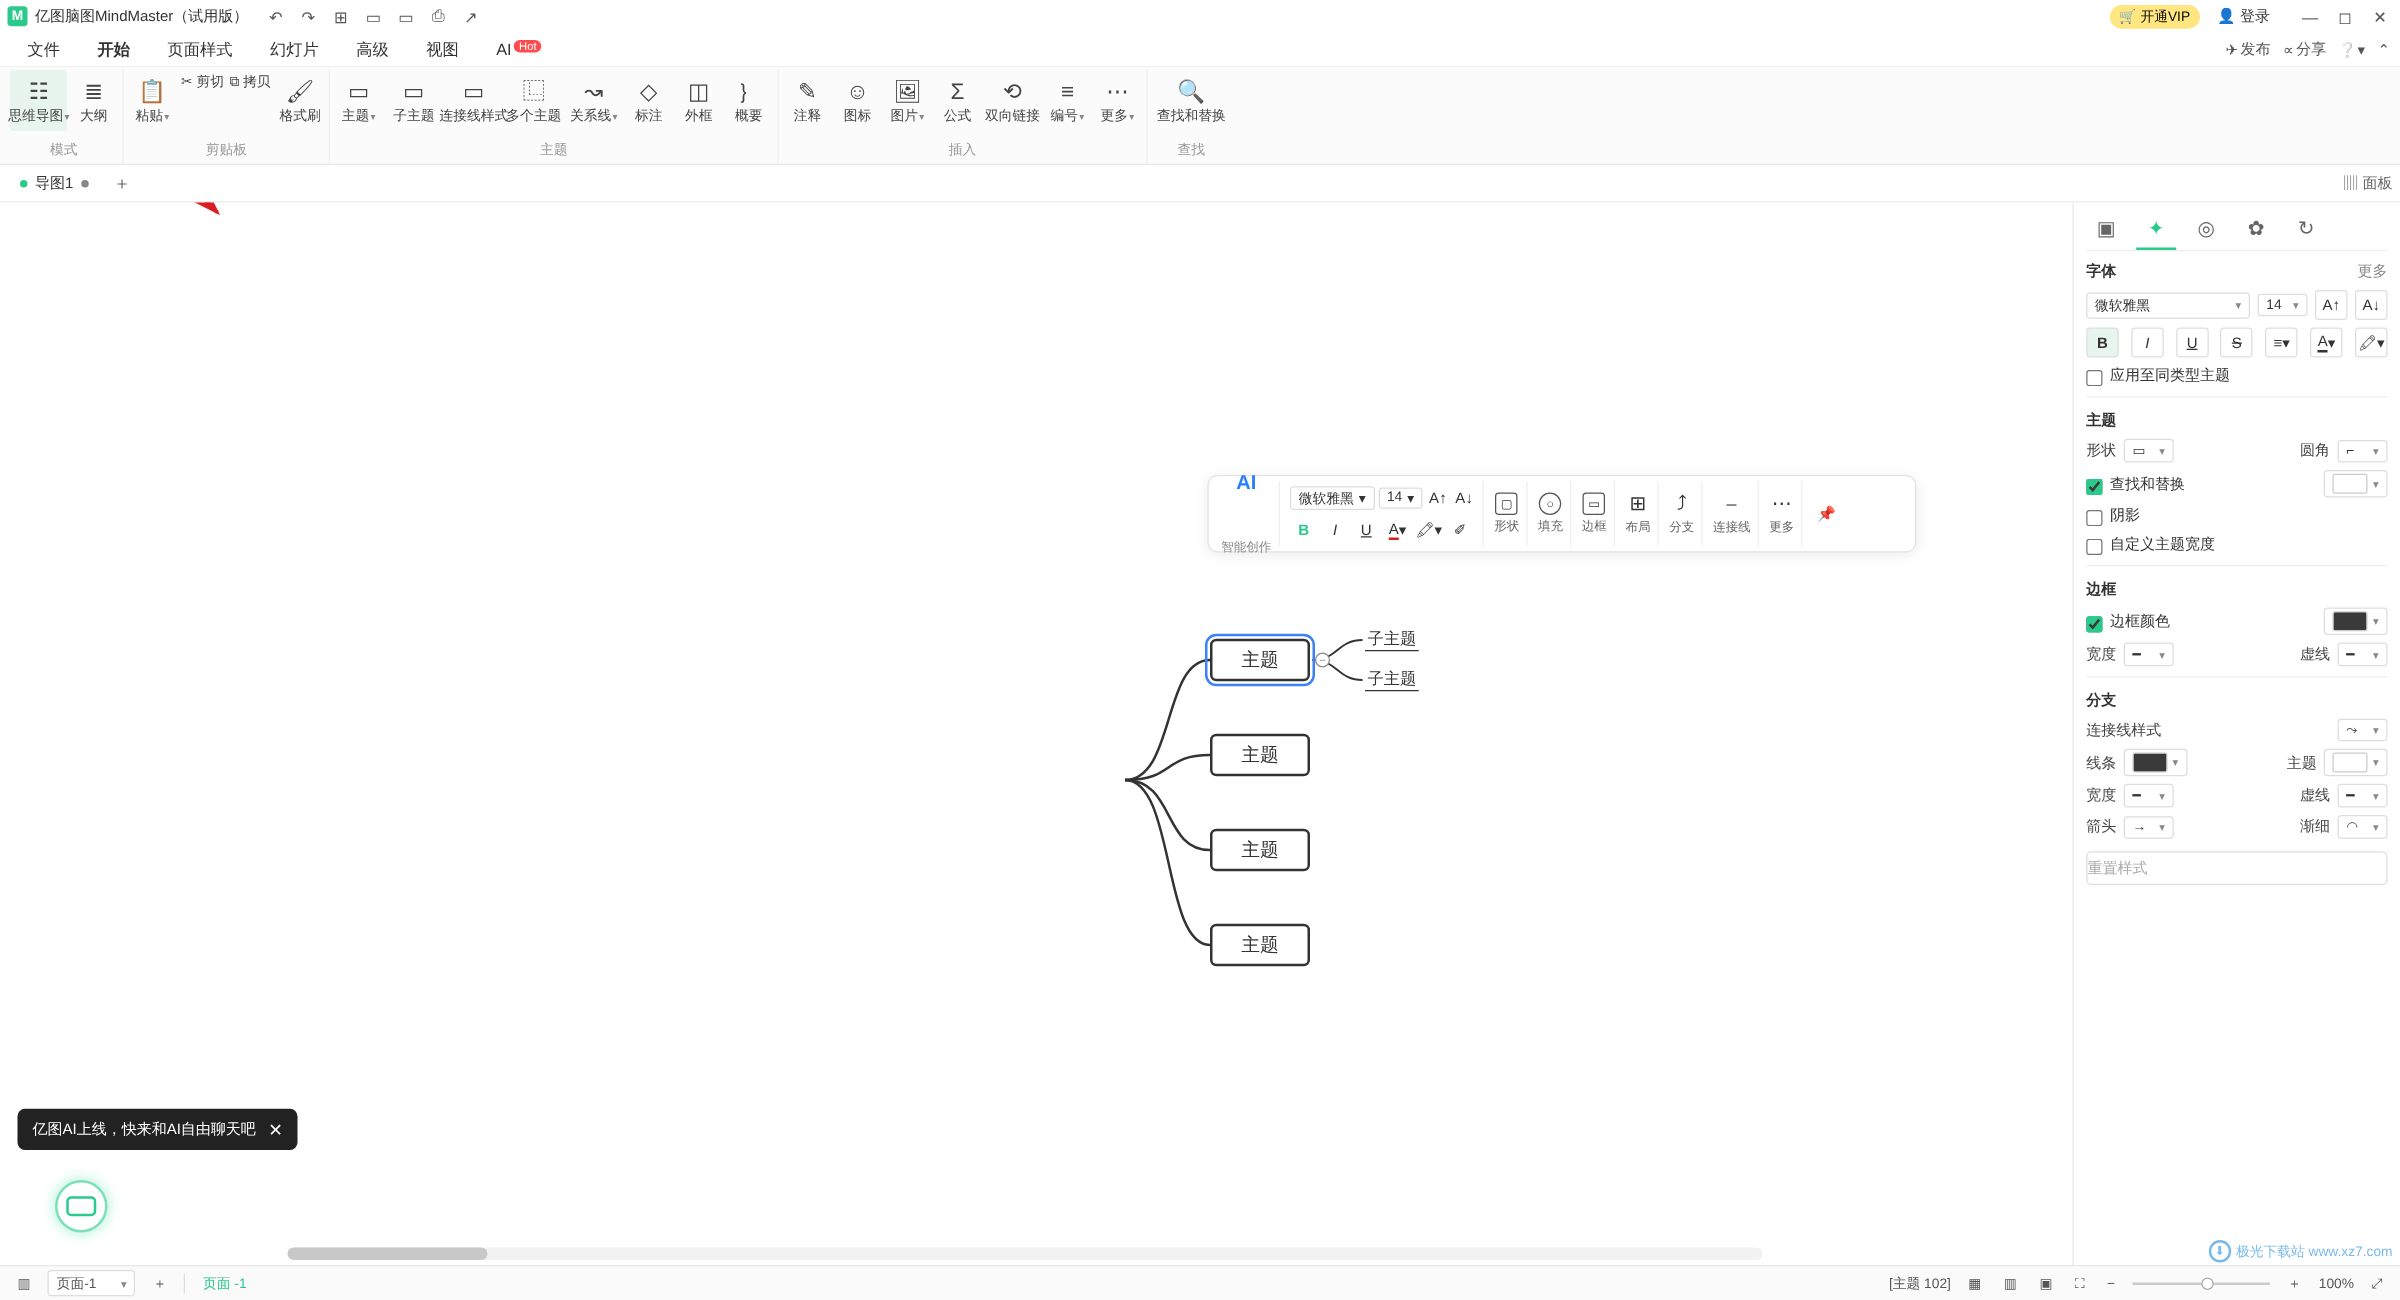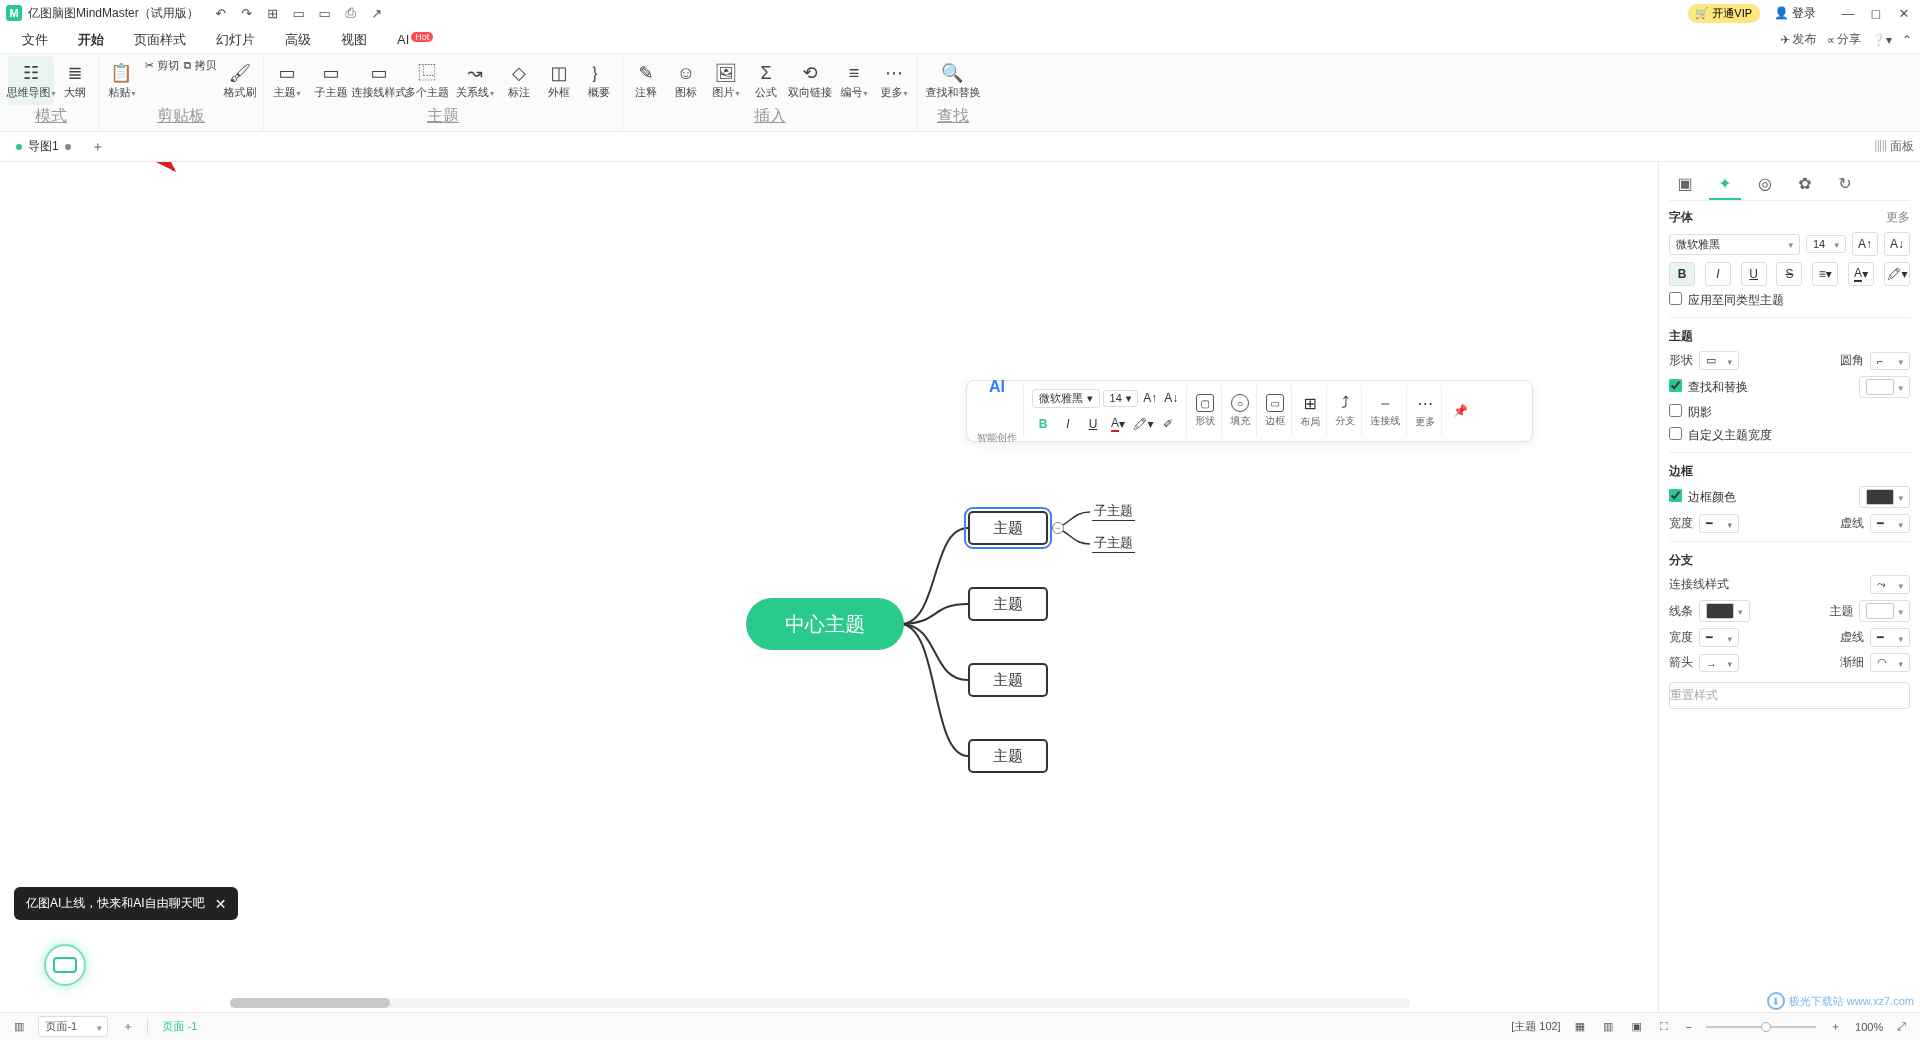--- a/index.html
+++ b/index.html
@@ -25,21 +25,21 @@
 
 .ribbon { height: 78px; background: #fbfbfb; border-bottom: 1px solid #e8e8e8; display: flex; padding: 2px 4px 0; }
 .rgroup { display: flex; flex-direction: column; align-items: center; border-right: 1px solid #eee; padding: 0 4px 2px; }
 .rgroup:last-child { border-right: none; }
 .rbtns { display: flex; gap: 2px; }
 .rbtn { display: flex; flex-direction: column; align-items: center; justify-content: flex-start; width: 46px; padding: 4px 2px; cursor: pointer; border: 1px solid transparent; border-radius: 3px; }
 .rbtn.small { width: 38px; }
 .rbtn .ricon { font-size: 18px; height: 24px; display: flex; align-items: center; color: #444; }
 .rbtn .rlabel { font-size: 11px; color: #444; white-space: nowrap; }
 .rbtn.active { background: #e8f5ef; }
-.rgroup-label { font-size: 16px; color: #999; margin-top: auto; padding-bottom: 2px; text-decoration: underline; }
+.rgroup-label { font-size: 11px; color: #999; margin-top: auto; padding-bottom: 2px; }
 .rbtn .dd::after { content: "▾"; font-size: 8px; color: #888; margin-left: 1px; }
 
 .tabsbar { height: 30px; display: flex; align-items: center; border-bottom: 1px solid #e8e8e8; padding: 0 6px; }
 .page-tab { display: flex; align-items: center; gap: 6px; padding: 4px 10px; border-radius: 4px; cursor: pointer; font-size: 12px; }
 .page-tab .dot { width: 6px; height: 6px; background: #2aca8c; border-radius: 50%; }
 .page-tab .mod { width: 6px; height: 6px; background: #888; border-radius: 50%; }
 .add-tab { margin-left: 8px; width: 18px; height: 18px; display: flex; align-items: center; justify-content: center; font-size: 14px; color: #666; cursor: pointer; }
 .tabsbar .right { margin-left: auto; display: flex; align-items: center; gap: 6px; font-size: 12px; color: #666; }
 
 .workspace { position: absolute; top: 162px; left: 0; right: 262px; bottom: 28px; background: #fff; overflow: hidden; }
@@ -74,21 +74,21 @@
 .sp-tabs { display: flex; gap: 8px; border-bottom: 1px solid #eee; margin-bottom: 8px; }
 .sp-tab { width: 32px; height: 32px; display: flex; align-items: center; justify-content: center; cursor: pointer; color: #666; border-bottom: 2px solid transparent; font-size: 16px; }
 .sp-tab.active { color: #2aca8c; border-bottom-color: #2aca8c; }
 .sp-header { display: flex; justify-content: space-between; align-items: center; margin: 6px 0; font-weight: bold; }
 .sp-header .more { font-weight: normal; color: #888; cursor: pointer; }
 .sp-row { display: flex; align-items: center; justify-content: space-between; margin: 6px 0; gap: 6px; }
 .sp-select { border: 1px solid #ddd; border-radius: 3px; padding: 2px 6px; font-size: 11px; background: #fff; display: flex; align-items: center; gap: 4px; min-width: 40px; justify-content: space-between; }
 .sp-select .caret::after { content: "▾"; font-size: 9px; color: #888; }
 .sp-icobtn { width: 26px; height: 24px; border: 1px solid #ddd; border-radius: 3px; display: flex; align-items: center; justify-content: center; cursor: pointer; font-size: 12px; }
 .sp-icobtn.active { background: #e8f5ef; }
-.sp-check { display: flex; align-items: flex-start; gap: 6px; cursor: pointer; }
+.sp-check { display: flex; align-items: flex-end; gap: 6px; cursor: pointer; }
 .sp-check input { width: 13px; height: 13px; accent-color: #2aca8c; }
 .sp-section-title { font-weight: bold; margin: 10px 0 4px; }
 .sp-label { color: #444; }
 .sp-divider { border-top: 1px solid #eee; margin: 8px 0; }
 .swatch { width: 28px; height: 16px; border: 1px solid #ccc; border-radius: 2px; }
 .reset-btn { width: 100%; border: 1px solid #ddd; border-radius: 4px; padding: 4px 0; color: #aaa; margin-top: 10px; cursor: pointer; }
 
 .ai-toast { position: absolute; left: 14px; bottom: 120px; background: #222; color: #fff; padding: 8px 12px; border-radius: 6px; font-size: 12px; display: flex; align-items: center; gap: 10px; }
 .ai-toast .close { cursor: pointer; font-size: 14px; }
 .ai-fab { position: absolute; left: 44px; bottom: 54px; width: 42px; height: 42px; border-radius: 50%; background: #fff; border: 2px solid #7ce0b8; box-shadow: 0 0 12px #a5f0d0; display: flex; align-items: center; justify-content: center; cursor: pointer; }
@@ -286,21 +286,20 @@
 
     <svg class="links" width="1600" height="800">
       <path d="M 900 462 C 940 462 930 366 968 366" stroke="#333" stroke-width="2" fill="none"></path>
       <path d="M 900 462 C 940 462 930 442 968 442" stroke="#333" stroke-width="2" fill="none"></path>
       <path d="M 900 462 C 940 462 930 518 968 518" stroke="#333" stroke-width="2" fill="none"></path>
       <path d="M 900 462 C 940 462 930 594 968 594" stroke="#333" stroke-width="2" fill="none"></path>
       <path d="M 1050 366 C 1070 366 1070 350 1090 350" stroke="#333" stroke-width="1.5" fill="none"></path>
       <path d="M 1050 366 C 1070 366 1070 382 1090 382" stroke="#333" stroke-width="1.5" fill="none"></path>
     </svg>
 
-    <div class="center-node">中心主题</div>
     <div class="topic-node selected" style="left:968px;top:349px">主题</div>
     <div class="expander" style="left:1052px;top:360px">−</div>
     <div class="sub-label" style="left:1092px;top:340px">子主题</div>
     <div class="sub-label" style="left:1092px;top:372px">子主题</div>
     <div class="topic-node" style="left:968px;top:425px">主题</div>
     <div class="topic-node" style="left:968px;top:501px">主题</div>
     <div class="topic-node" style="left:968px;top:577px">主题</div>
 
     <div class="float-toolbar">
       <div class="ft-col">

